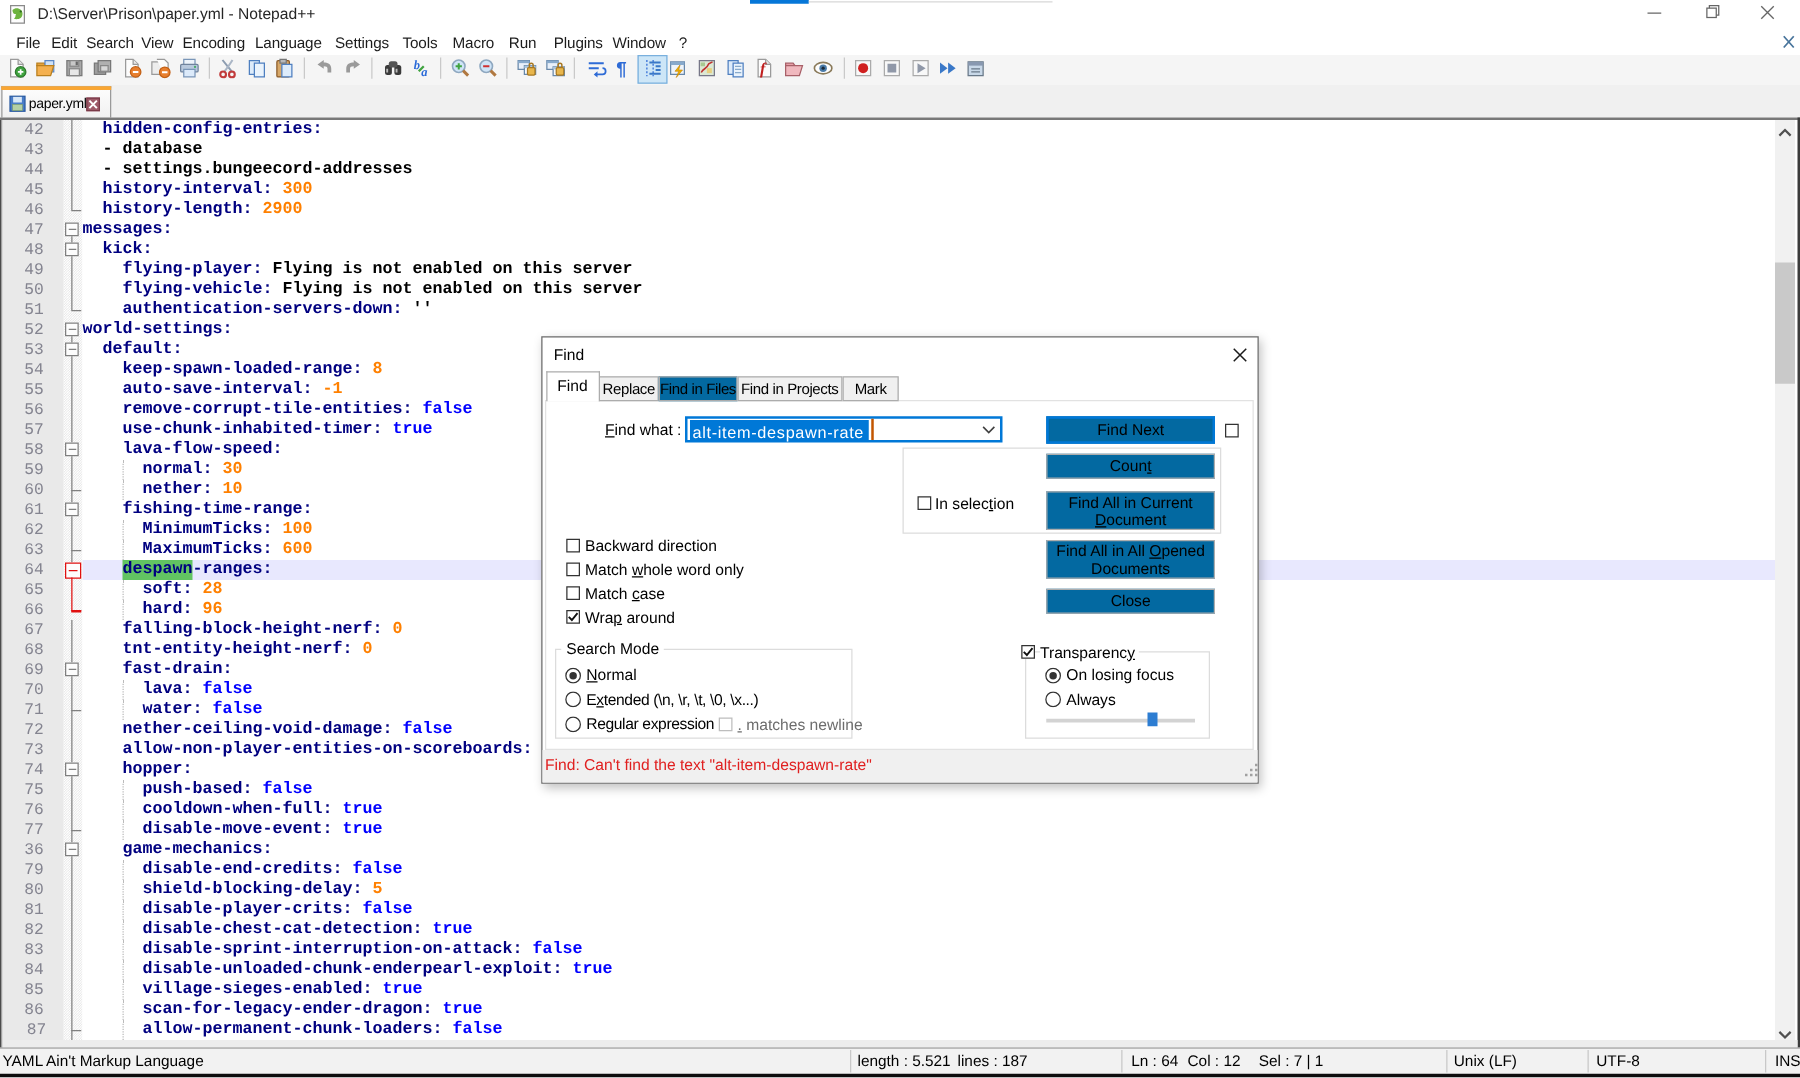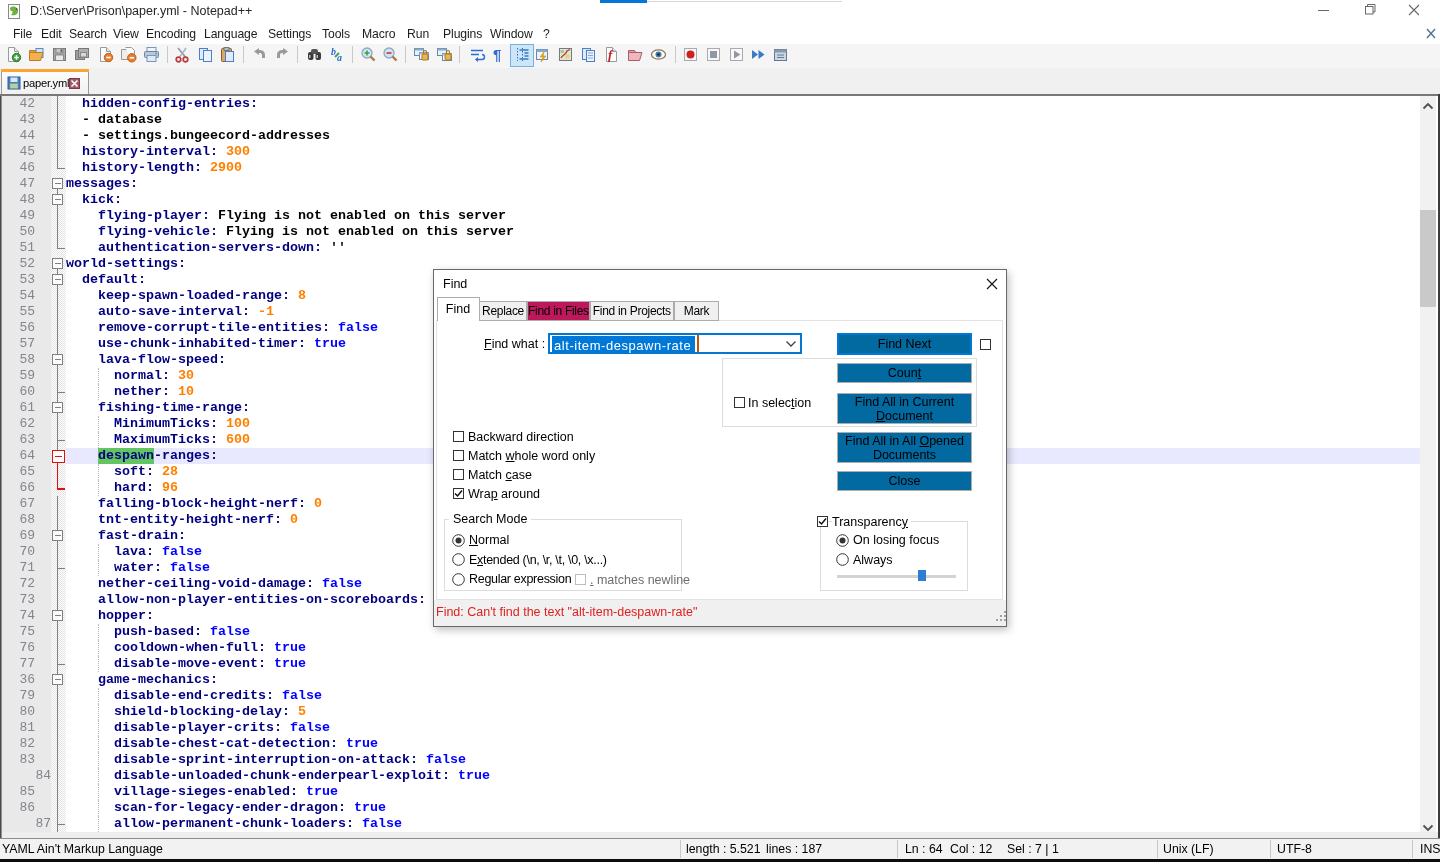--- a/index.html
+++ b/index.html
@@ -279,24 +279,24 @@
 <div class="abs ln" style="left:2px;top:608px;width:33px">74</div>
 <div class="abs ln" style="left:2px;top:624px;width:33px">75</div>
 <div class="abs ln" style="left:2px;top:640px;width:33px">76</div>
 <div class="abs ln" style="left:2px;top:656px;width:33px">77</div>
 <div class="abs ln" style="left:2px;top:672px;width:33px">36</div>
 <div class="abs ln" style="left:2px;top:688px;width:33px">79</div>
 <div class="abs ln" style="left:2px;top:704px;width:33px">80</div>
 <div class="abs ln" style="left:2px;top:720px;width:33px">81</div>
 <div class="abs ln" style="left:2px;top:736px;width:33px">82</div>
 <div class="abs ln" style="left:2px;top:752px;width:33px">83</div>
-<div class="abs ln" style="left:18px;top:768px;width:33px">84</div>
+<div class="abs ln" style="left:2px;top:768px;width:33px">84</div>
 <div class="abs ln" style="left:2px;top:784px;width:33px">85</div>
 <div class="abs ln" style="left:2px;top:800px;width:33px">86</div>
-<div class="abs ln" style="left:18px;top:816px;width:33px">87</div>
+<div class="abs ln" style="left:4px;top:816px;width:33px">87</div>
 <div class="abs mono" style="left:66px;top:96px"><span class="k">  hidden-config-entries:</span></div>
 <div class="abs mono" style="left:66px;top:112px"><span class="d">  - database</span></div>
 <div class="abs mono" style="left:66px;top:128px"><span class="d">  - settings.bungeecord-addresses</span></div>
 <div class="abs mono" style="left:66px;top:144px"><span class="k">  history-interval:</span><span class="n"> 300</span></div>
 <div class="abs mono" style="left:66px;top:160px"><span class="k">  history-length:</span><span class="n"> 2900</span></div>
 <div class="abs mono" style="left:66px;top:176px"><span class="k">messages:</span></div>
 <div class="abs mono" style="left:66px;top:192px"><span class="k">  kick:</span></div>
 <div class="abs mono" style="left:66px;top:208px"><span class="k">    flying-player:</span><span class="d"> Flying is not enabled on this server</span></div>
 <div class="abs mono" style="left:66px;top:224px"><span class="k">    flying-vehicle:</span><span class="d"> Flying is not enabled on this server</span></div>
 <div class="abs mono" style="left:66px;top:240px"><span class="k">    authentication-servers-down:</span><span class="d"> ''</span></div>
@@ -423,21 +423,21 @@
 <div class="abs" style="left:1157px;top:840px;width:1px;height:18px;background:#c8c8c8"></div>
 <div class="abs" style="left:1270px;top:840px;width:1px;height:18px;background:#c8c8c8"></div>
 <div class="abs" style="left:1412px;top:840px;width:1px;height:18px;background:#c8c8c8"></div>
 <div class="abs" style="left:433px;top:269px;width:574px;height:358px;background:#fff;border:1px solid #686868;box-shadow:2px 3px 8px rgba(0,0,0,0.25)"></div>
 <div class="abs" style="left:443px;top:277px;font-size:12.5px;color:#000">Find</div>
 <svg class="abs" style="left:984px;top:276px" width="16" height="16" viewBox="0 0 16 16">
       <path d="M3 3 L13 13 M13 3 L3 13" stroke="#1a1a1a" stroke-width="1.2"></path>
     </svg>
 <div class="abs" style="left:436px;top:320px;width:567px;height:280px;background:#fff;border:1px solid #e2e2e2"></div>
 <div class="abs" style="left:479px;top:301px;width:48px;height:20px;background:#f0f0f0;border:1px solid #acacac;border-bottom:1px solid #acacac;font-size:12px;letter-spacing:-0.3px;color:#000;text-align:center;line-height:19px">Replace</div>
-<div class="abs" style="left:527px;top:301px;width:62.5px;height:20px;background:#be185d;border:1px solid #acacac;border-bottom:1px solid #acacac;font-size:12px;letter-spacing:-0.3px;color:#000;text-align:center;line-height:19px">Find in Files</div>
+<div class="abs" style="left:527px;top:301px;width:62.5px;height:20px;background:#0369a1;border:1px solid #acacac;border-bottom:1px solid #acacac;font-size:12px;letter-spacing:-0.3px;color:#000;text-align:center;line-height:19px">Find in Files</div>
 <div class="abs" style="left:589.5px;top:301px;width:84.5px;height:20px;background:#f0f0f0;border:1px solid #acacac;border-bottom:1px solid #acacac;font-size:12px;letter-spacing:-0.3px;color:#000;text-align:center;line-height:19px">Find in Projects</div>
 <div class="abs" style="left:674px;top:301px;width:45px;height:20px;background:#f0f0f0;border:1px solid #acacac;border-bottom:1px solid #acacac;font-size:12px;letter-spacing:-0.3px;color:#000;text-align:center;line-height:19px">Mark</div>
 <div class="abs" style="left:436.5px;top:297px;width:43px;height:24px;background:#fff;border:1px solid #acacac;border-bottom:none;font-size:12.5px;color:#000;text-align:center;line-height:22px">Find</div>
 <div class="abs" style="left:484px;top:337px;width:61px;font-size:12.5px;color:#000;text-align:right"><u>F</u>ind what :</div>
 <div class="abs" style="left:548px;top:333px;width:254px;height:21px;background:#fff;border:2px solid #0078d7"></div>
 <div class="abs" style="left:551.5px;top:335.5px;width:143.5px;height:16px;background:#0078d7"></div>
 <div class="abs" style="left:554px;top:337.5px;font-size:13px;letter-spacing:0.55px;color:#fff">alt-item-despawn-rate</div>
 <div class="abs" style="left:697px;top:335px;width:2px;height:17px;background:#c25600"></div>
 <svg class="abs" style="left:784px;top:339px" width="14" height="10" viewBox="0 0 14 10">
       <path d="M2.5 2.5 L7 7 L11.5 2.5" fill="none" stroke="#404040" stroke-width="1.3"></path>

